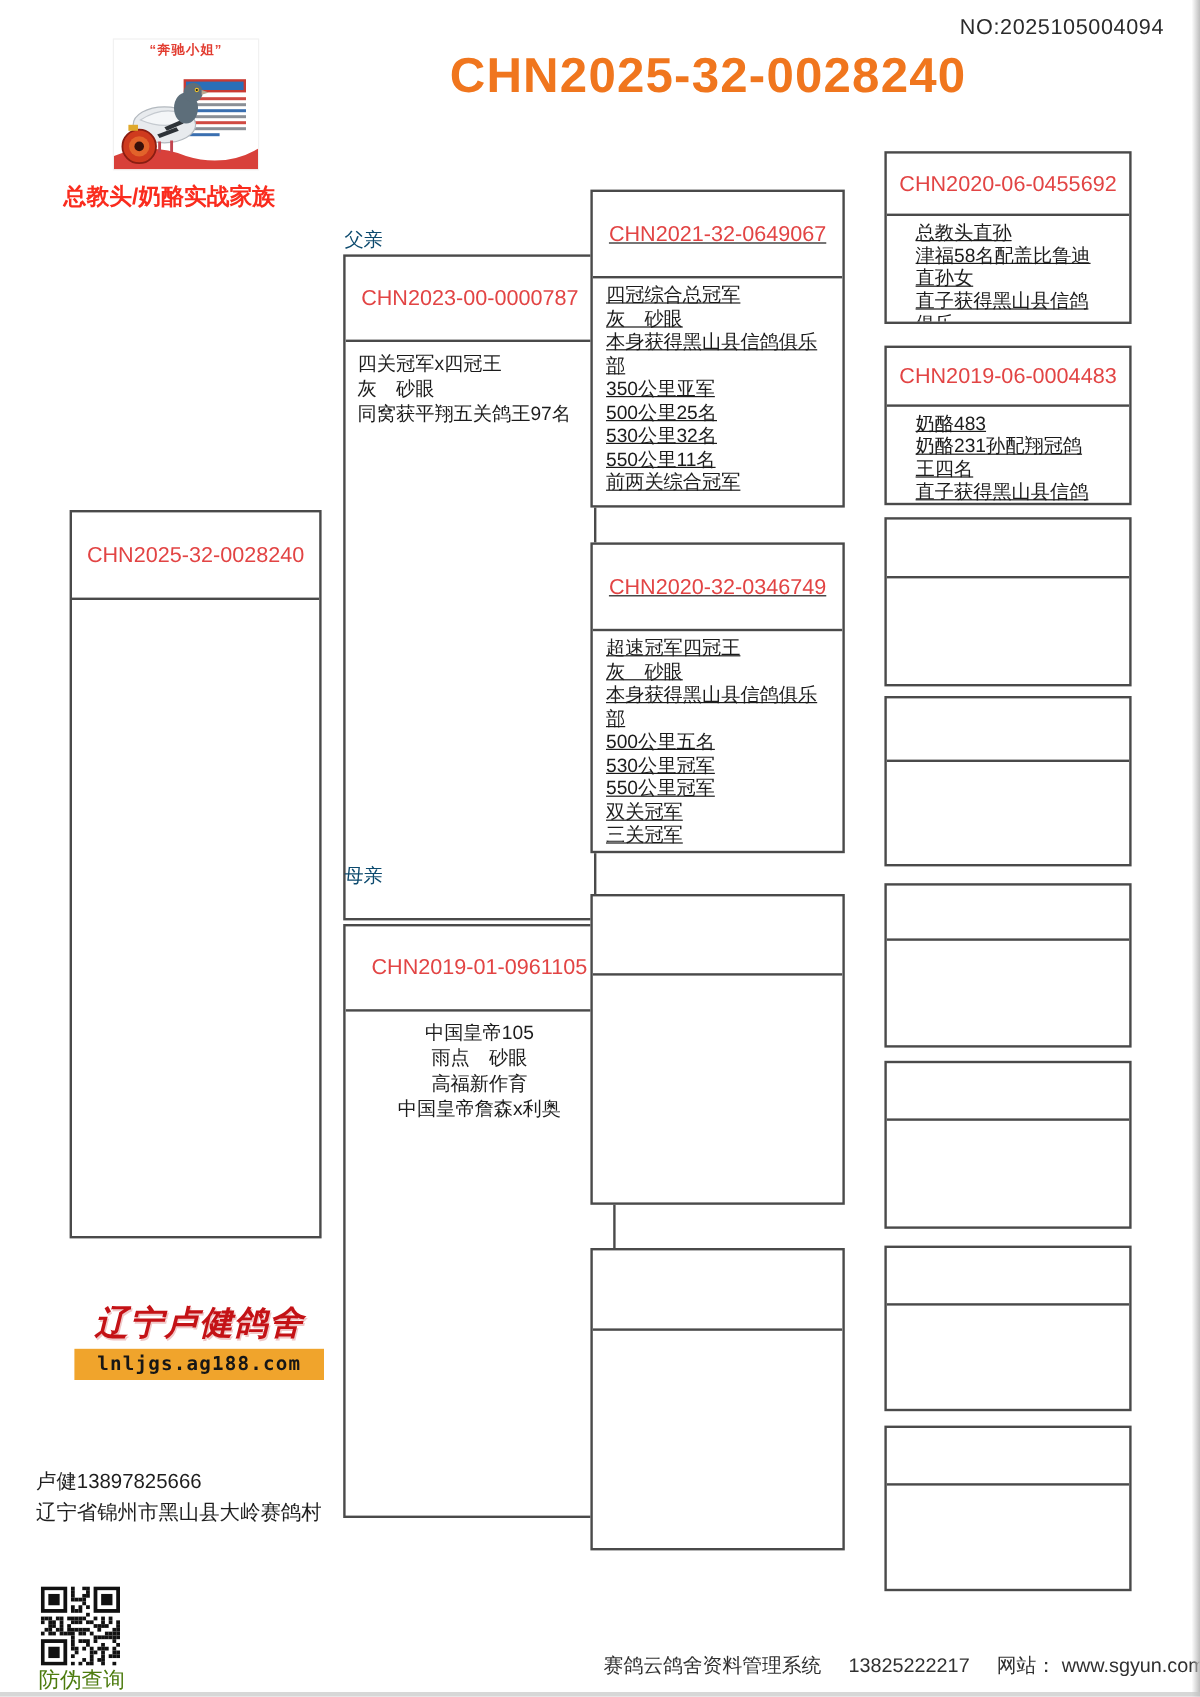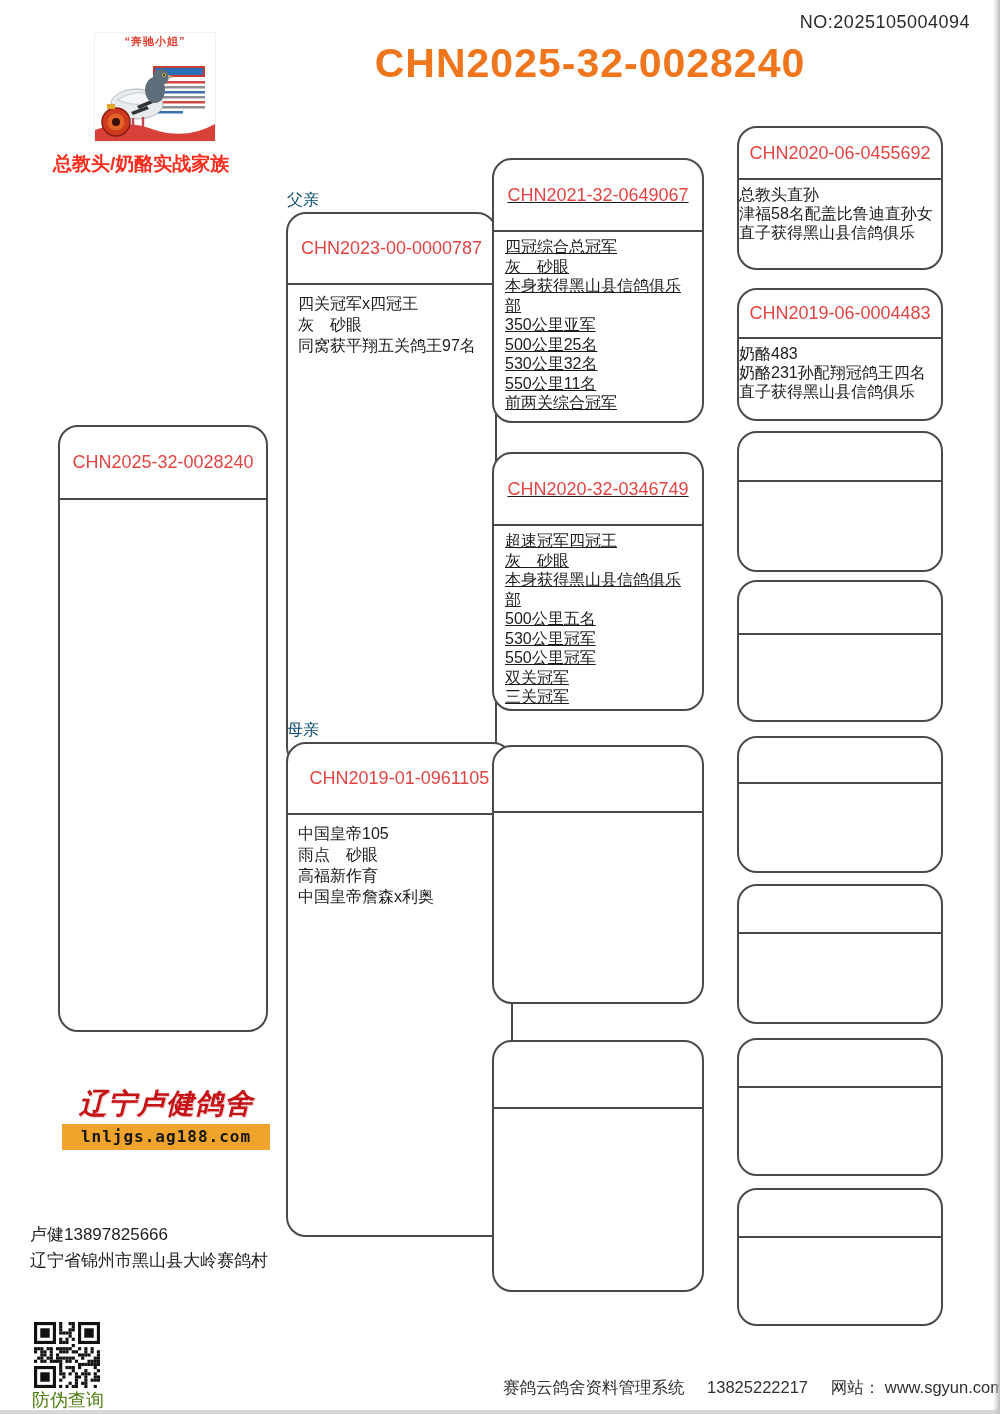--- a/index.html
+++ b/index.html
@@ -14,36 +14,36 @@
 
   
   .brand-card{position:absolute;left:95px;top:33px;width:120px;height:108px;background:#fff;
               box-shadow:0 0 0 1px #f1f1f1;}
   .brand-quote{position:absolute;top:1px;left:0;width:100%;text-align:center;
                font-size:11px;font-weight:bold;color:#e23c30;letter-spacing:1px;}
   .brand-art{position:absolute;left:0;top:15px;}
   .family-line{position:absolute;left:53px;top:151px;font-size:19px;font-weight:bold;color:#fa2c1e;}
 
   
-  .box{position:absolute;background:#fff;border:2px solid #4a4a4a;border-radius:20px;
+  .box{position:absolute;background:#fff;border:2px solid #4a4a4a;border-radius:0;
        box-sizing:border-box;overflow:hidden;}
   .box .hd{display:flex;align-items:center;justify-content:center;border-bottom:2px solid #4a4a4a;
            color:#e24444;font-size:18px;box-sizing:border-box;overflow:hidden;white-space:nowrap;}
   .box .bd{box-sizing:border-box;overflow:hidden;}
   .parent .bd{font-size:16px;line-height:21px;padding:8px 10px;}
   .gp .bd{font-size:16px;line-height:19.5px;padding:5px 11px;}
-  .gg .bd{font-size:16px;line-height:19px;padding:5px 0;}
+  .gg .bd{font-size:16px;line-height:19px;padding:5px 24px;text-decoration:underline;}
   .gen-label{position:absolute;font-size:16px;color:#0c4a6e;}
 
   
   .subject-box{left:58px;top:425px;width:210px;height:607px;}
 
   
   .father-box{left:286px;top:212px;width:211px;height:555px;}
-  .mother-box{left:286px;top:742px;width:227px;height:495px;}
+  .mother-box{left:286px;top:770px;width:227px;height:495px;text-align:center;}
 
   
   .gp{left:492px;width:212px;text-decoration:underline;}
   
   .gg{left:737px;width:206px;}
 
   
   .loft-banner{position:absolute;left:62px;top:1084px;width:208px;}
   .loft-name{font-family:"Liberation Serif","DejaVu Serif",serif;font-weight:bold;font-style:italic;
              font-size:28px;color:#c41216;text-align:center;letter-spacing:1px;line-height:40px;

